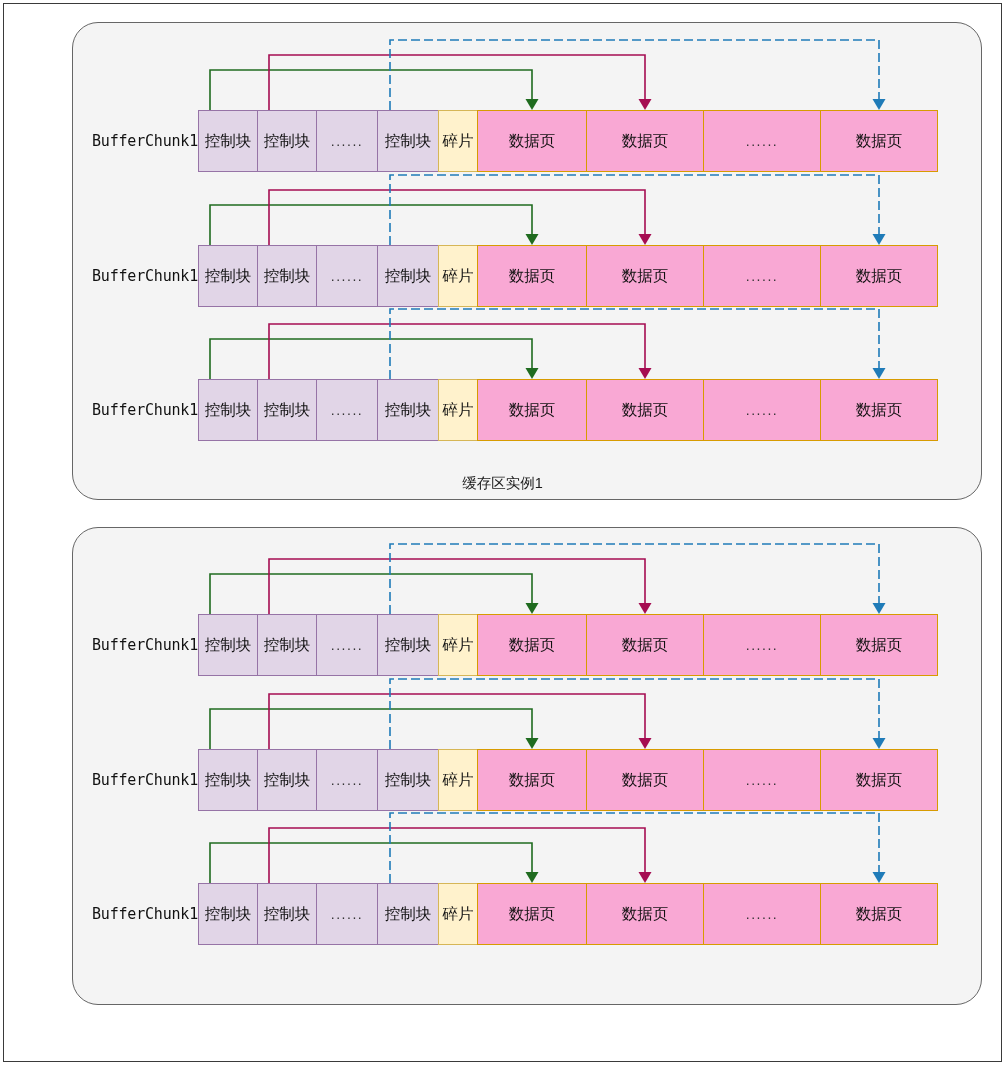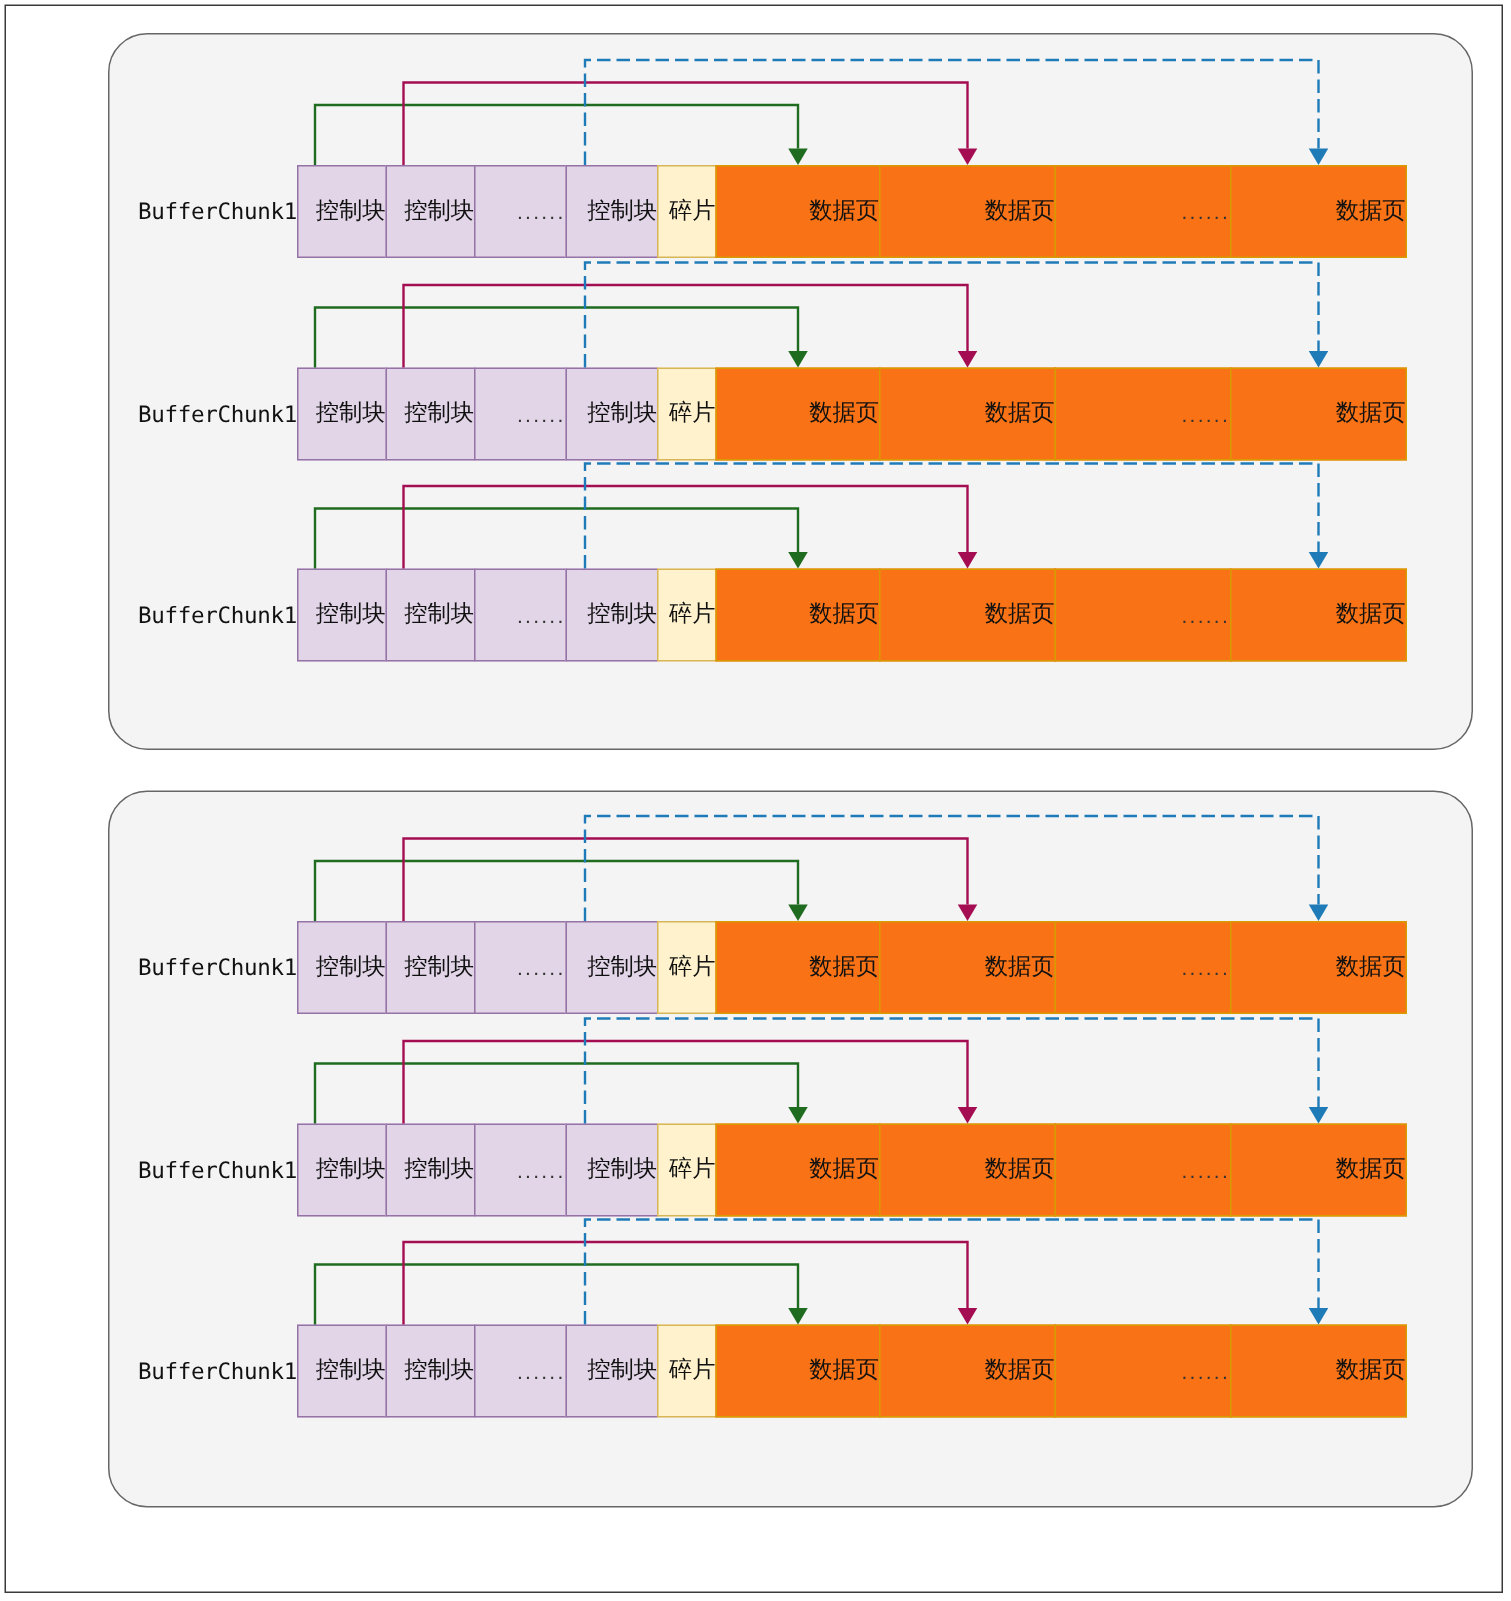--- a/index.html
+++ b/index.html
@@ -67,36 +67,36 @@
     left: 122px;
     top: 0;
     height: 62px;
   }
   .cell {
     position: absolute;
     top: 0;
     height: 62px;
     box-sizing: border-box;
     line-height: 60px;
-    text-align: right;
+    text-align: center;
     font-size: 15.5px;
     color: #111111;
     white-space: nowrap;
     font-family: "Liberation Sans", "DejaVu Sans", sans-serif;
   }
   .cell.ctrl {
     background: #e1d5e7;
     border: 1.3px solid #9673a6;
   }
   .cell.frag {
     background: #fff2cc;
     border: 1.3px solid #d6b656;
   }
   .cell.page {
-    background: #f97316;
+    background: #f9a8d4;
     border: 1.3px solid #d79b00;
   }
   .cell.dots {
     letter-spacing: 1.5px;
     font-size: 14px;
     color: #333333;
   }
 
   .arrows {
     position: absolute;
@@ -112,20 +112,21 @@
     font-size: 15.5px;
     color: #111111;
     font-family: "DejaVu Sans Mono", "Liberation Mono", monospace;
   }
 </style>
 </head>
 <body>
 
 <div id="page">
     <div class="instance" style="left: 68px; top: 18px; width: 910px; height: 478px;"></div>
+    <div class="instance-caption" style="top: 470px;">缓存区实例1</div>
     <div class="chunk-row" style="left: 72px; top: 106px; width: 862px;">
       <div class="chunk-label">BufferChunk1</div>
       <div class="cells" style="width: 740px;">
         <div class="cell ctrl" style="left: 0px; width: 60px;">控制块</div>
         <div class="cell ctrl" style="left: 59px; width: 60px;">控制块</div>
         <div class="cell ctrl dots" style="left: 118px; width: 62px;">......</div>
         <div class="cell ctrl" style="left: 179px; width: 62px;">控制块</div>
         <div class="cell frag" style="left: 240px; width: 40px;">碎片</div>
         <div class="cell page" style="left: 279px; width: 110px;">数据页</div>
         <div class="cell page" style="left: 388px; width: 118px;">数据页</div>

